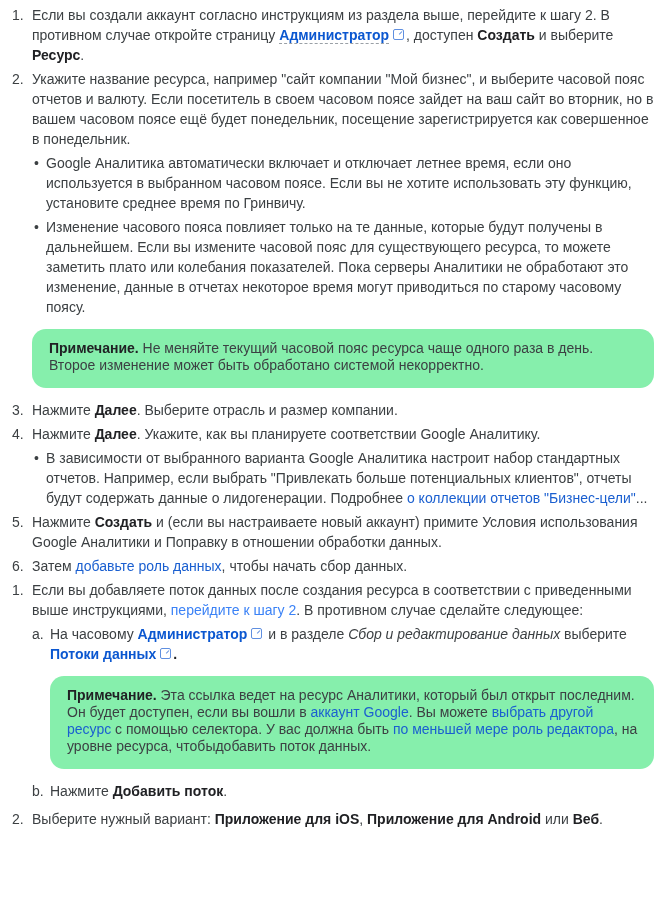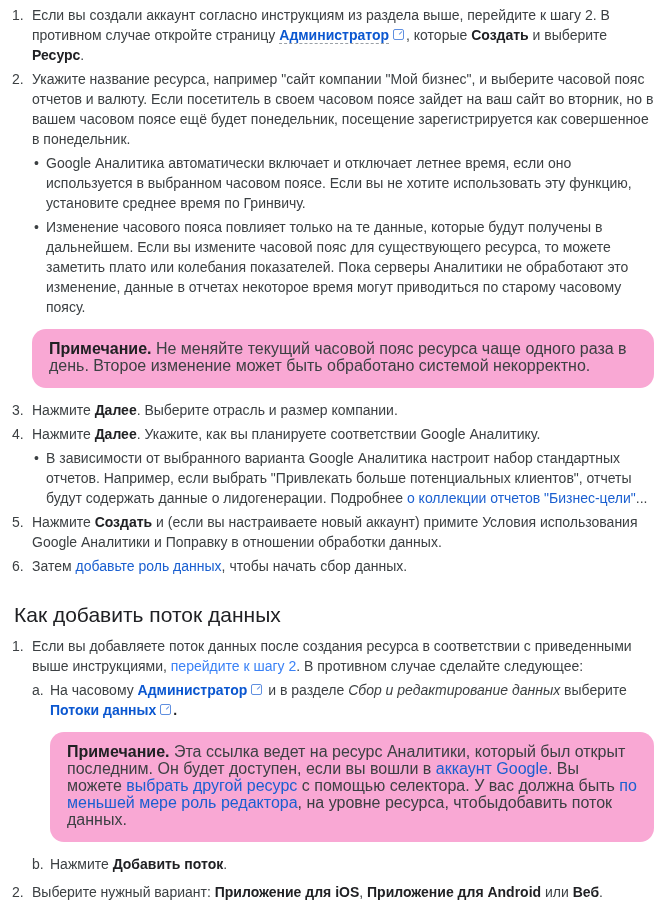--- a/index.html
+++ b/index.html
@@ -20,40 +20,40 @@
   b, .bold { font-weight: bold; color: #202124; }
   a.link { color: #1a5fd0; }
   a.link.strong { font-weight: bold; color: #0b57d0; }
   .ext-icon { display: inline-block; width: 9px; height: 9px; border: 1px solid #5f8fe0; border-radius: 2px;
     margin: 0 2px 0 4px; vertical-align: 0px; position: relative; }
   .ext-icon::after { content: ""; position: absolute; right: 1px; top: 1px; width: 4px; height: 1px;
     background: #5f8fe0; transform: rotate(-45deg); transform-origin: right; }
   .dashed { border-bottom: 1px dashed #9aa0a6; }
   .green { color: #3b82f6; }
   .note {
-    background: #f9a8d4; border-radius: 14px; padding: 11px 16px 14px 17px;
-    font-size: 16px; line-height: 17px; margin: 12px 0 12px 0; color: #3c4043;
+    background: #86efac; border-radius: 14px; padding: 11px 16px 14px 17px;
+    font-size: 14px; line-height: 17px; margin: 12px 0 12px 0; color: #3c4043;
   }
   .note b { color: #202124; }
   h2 { font-weight: normal; font-size: 21px; line-height: 26px; color: #202124; margin: 26px 0 8px 0; }
   .alpha { position: relative; padding-left: 18px; margin: 4px 0; }
   .alpha > .letter { position: absolute; left: 0; top: 0; }
   em { font-style: italic; }
 </style>
 </head>
 <body>
 
 <div class="page">
 
 
   <ol>
 
     <li class="step">
       <span class="num">1.</span>
-      <span>Если вы создали аккаунт согласно инструкциям из раздела выше, перейдите к шагу 2. В противном случае откройте страницу </span><a class="link strong dashed">Администратор</a><span class="ext-icon"></span><span>, которые </span><b>Создать</b><span> и выберите </span><b>Ресурс</b><span>.</span>
+      <span>Если вы создали аккаунт согласно инструкциям из раздела выше, перейдите к шагу 2. В противном случае откройте страницу </span><a class="link strong dashed">Администратор</a><span class="ext-icon"></span><span>, доступен </span><b>Создать</b><span> и выберите </span><b>Ресурс</b><span>.</span>
     </li>
 
     <li class="step">
       <span class="num">2.</span>
       <span>Укажите название ресурса, например "сайт компании "Мой бизнес", и выберите часовой пояс отчетов и валюту. Если посетитель в своем часовом поясе зайдет на ваш сайт во вторник, но в вашем часовом поясе ещё будет понедельник, посещение зарегистрируется как совершенное в понедельник.</span>
       <ul class="bullets">
         <li class="sub"><span class="dot">•</span><span>Google Аналитика автоматически включает и отключает летнее время, если оно используется в выбранном часовом поясе. Если вы не хотите использовать эту функцию, установите среднее время по Гринвичу.</span></li>
         <li class="sub"><span class="dot">•</span><span>Изменение часового пояса повлияет только на те данные, которые будут получены в дальнейшем. Если вы измените часовой пояс для существующего ресурса, то можете заметить плато или колебания показателей. Пока серверы Аналитики не обработают это изменение, данные в отчетах некоторое время могут приводиться по старому часовому поясу.</span></li>
       </ul>
       <div class="note" style="margin-left:0;">
@@ -78,21 +78,20 @@
       <span class="num">5.</span>
       <span>Нажмите </span><b>Создать</b><span> и (если вы настраиваете новый аккаунт) примите Условия использования Google Аналитики и Поправку в отношении обработки данных.</span>
     </li>
 
     <li class="step">
       <span class="num">6.</span>
       <span>Затем </span><a class="link">добавьте роль данных</a><span>, чтобы начать сбор данных.</span>
     </li>
   </ol>
 
-  <h2>Как добавить поток данных</h2>
 
   <ol>
     <li class="step">
       <span class="num">1.</span>
       <span>Если вы добавляете поток данных после создания ресурса в соответствии с приведенными выше инструкциями, </span><span class="green">перейдите к шагу 2</span><span>. В противном случае сделайте следующее:</span>
 
       <div class="alpha">
         <span class="letter">a.</span>
         <span>На часовому </span><a class="link strong">Администратор</a><span class="ext-icon"></span><span> и в разделе </span><em>Сбор и редактирование данных</em><span> выберите </span><a class="link strong">Потоки данных</a><span class="ext-icon"></span><span class="bold">.</span>
       </div>

